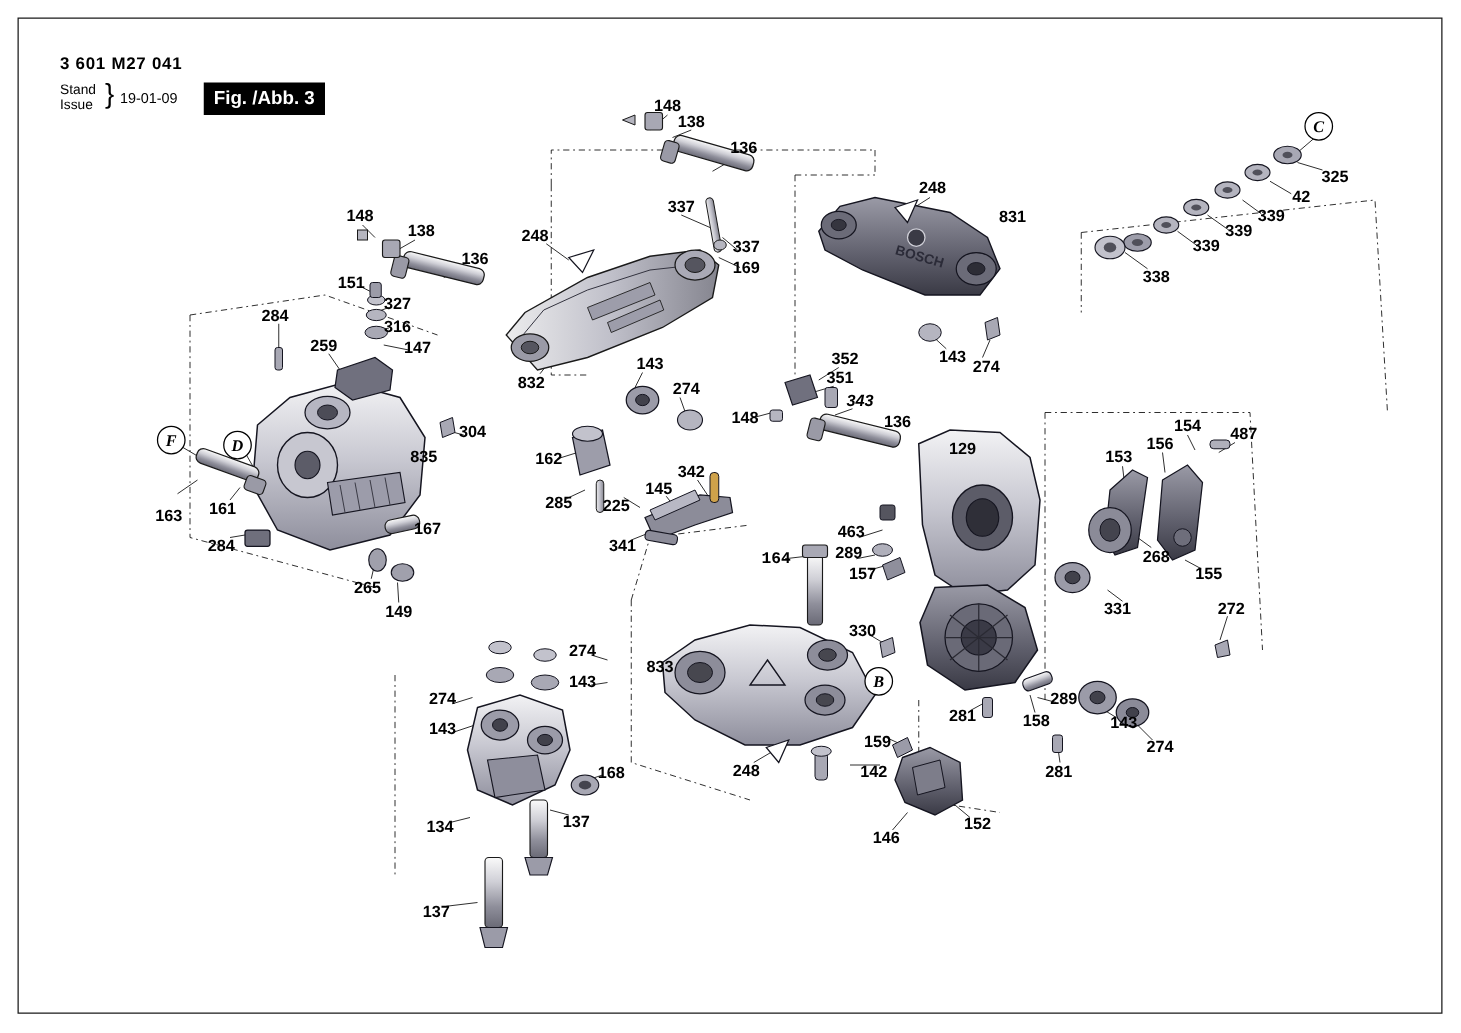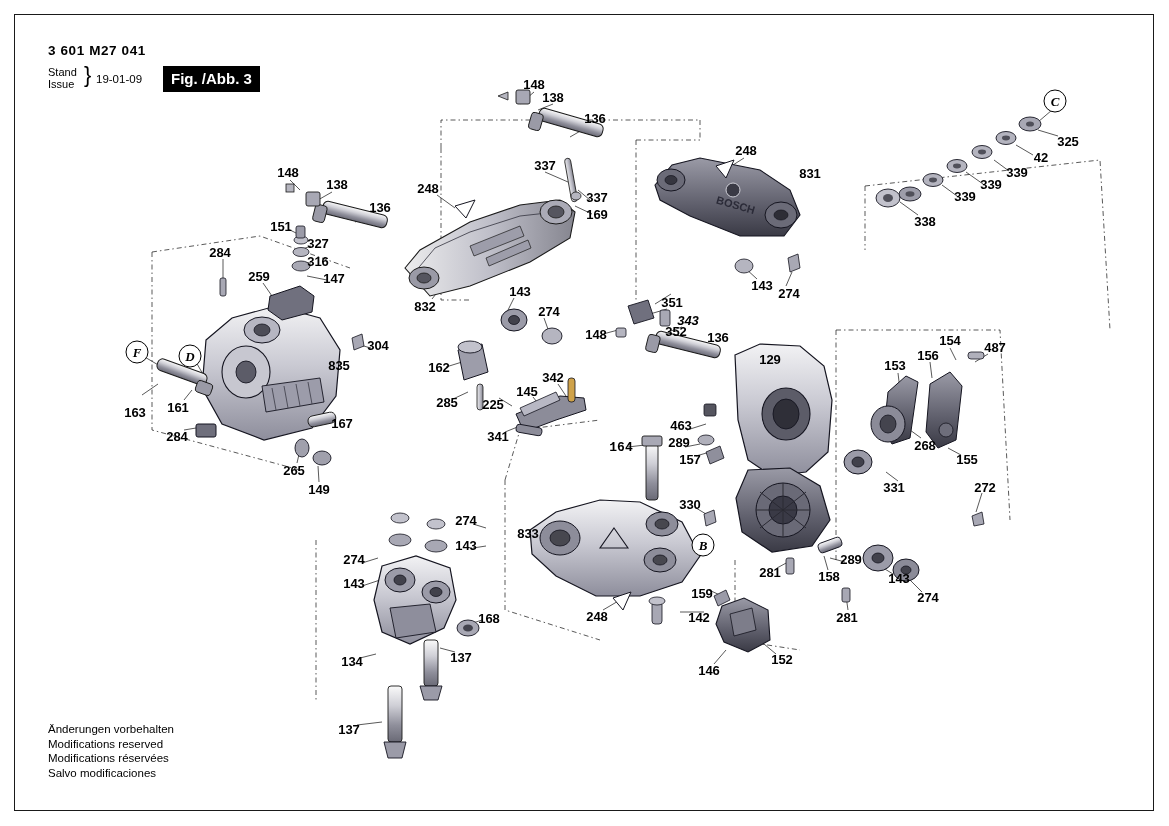--- a/index.html
+++ b/index.html
@@ -127,24 +127,20 @@
 <div id="page">
 
   <div id="frame"></div>
 
   <div class="hdr-partno">3 601 M27 041</div>
   <div class="hdr-stand"><span>Stand</span><br><span>Issue</span></div>
   <div class="hdr-brace">}</div>
   <div class="hdr-date">19-01-09</div>
   <div class="hdr-fig">Fig. /Abb. 3</div>
 
-  <div class="footer">Änderungen vorbehalten
-Modifications reserved
-Modifications réservées
-Salvo modificaciones</div>
 
   <svg id="art" viewBox="0 0 1169 826" xmlns="http://www.w3.org/2000/svg">
     <defs>
       <linearGradient id="metal" x1="0" y1="0" x2="0" y2="1">
         <stop offset="0%" stop-color="#f2f2f4"></stop>
         <stop offset="45%" stop-color="#c9c9d2"></stop>
         <stop offset="100%" stop-color="#8e8e9c"></stop>
       </linearGradient>
       <linearGradient id="metalH" x1="0" y1="0" x2="1" y2="0">
         <stop offset="0%" stop-color="#ececed"></stop>
@@ -488,21 +484,21 @@
       <div class="lbl" style="left: 281px; top: 226px;">151</div>
       <div class="lbl" style="left: 318px; top: 243px;">327</div>
       <div class="lbl" style="left: 318px; top: 261px;">316</div>
       <div class="lbl" style="left: 334px; top: 278px;">147</div>
       <div class="lbl" style="left: 220px; top: 252px;">284</div>
       <div class="lbl" style="left: 259px; top: 276px;">259</div>
       <div class="lbl" style="left: 428px; top: 188px;">248</div>
       <div class="lbl" style="left: 425px; top: 306px;">832</div>
       <div class="lbl" style="left: 520px; top: 291px;">143</div>
       <div class="lbl" style="left: 549px; top: 311px;">274</div>
-      <div class="lbl" style="left: 676px; top: 287px; margin-top: 44px;">352</div>
+      <div class="lbl" style="left: 676px; top: 287px;">352</div>
       <div class="lbl" style="left: 672px; top: 302px;">351</div>
       <div class="lbl" style="left: 688px; top: 320px; font-style: italic;">343</div>
       <div class="lbl" style="left: 596px; top: 334px;">148</div>
       <div class="lbl" style="left: 718px; top: 337px;">136</div>
       <div class="lbl" style="left: 770px; top: 359px;">129</div>
       <div class="lbl" style="left: 895px; top: 365px;">153</div>
       <div class="lbl" style="left: 928px; top: 355px;">156</div>
       <div class="lbl" style="left: 950px; top: 340px;">154</div>
       <div class="lbl" style="left: 995px; top: 347px;">487</div>
       <div class="lbl" style="left: 378px; top: 345px;">304</div>

